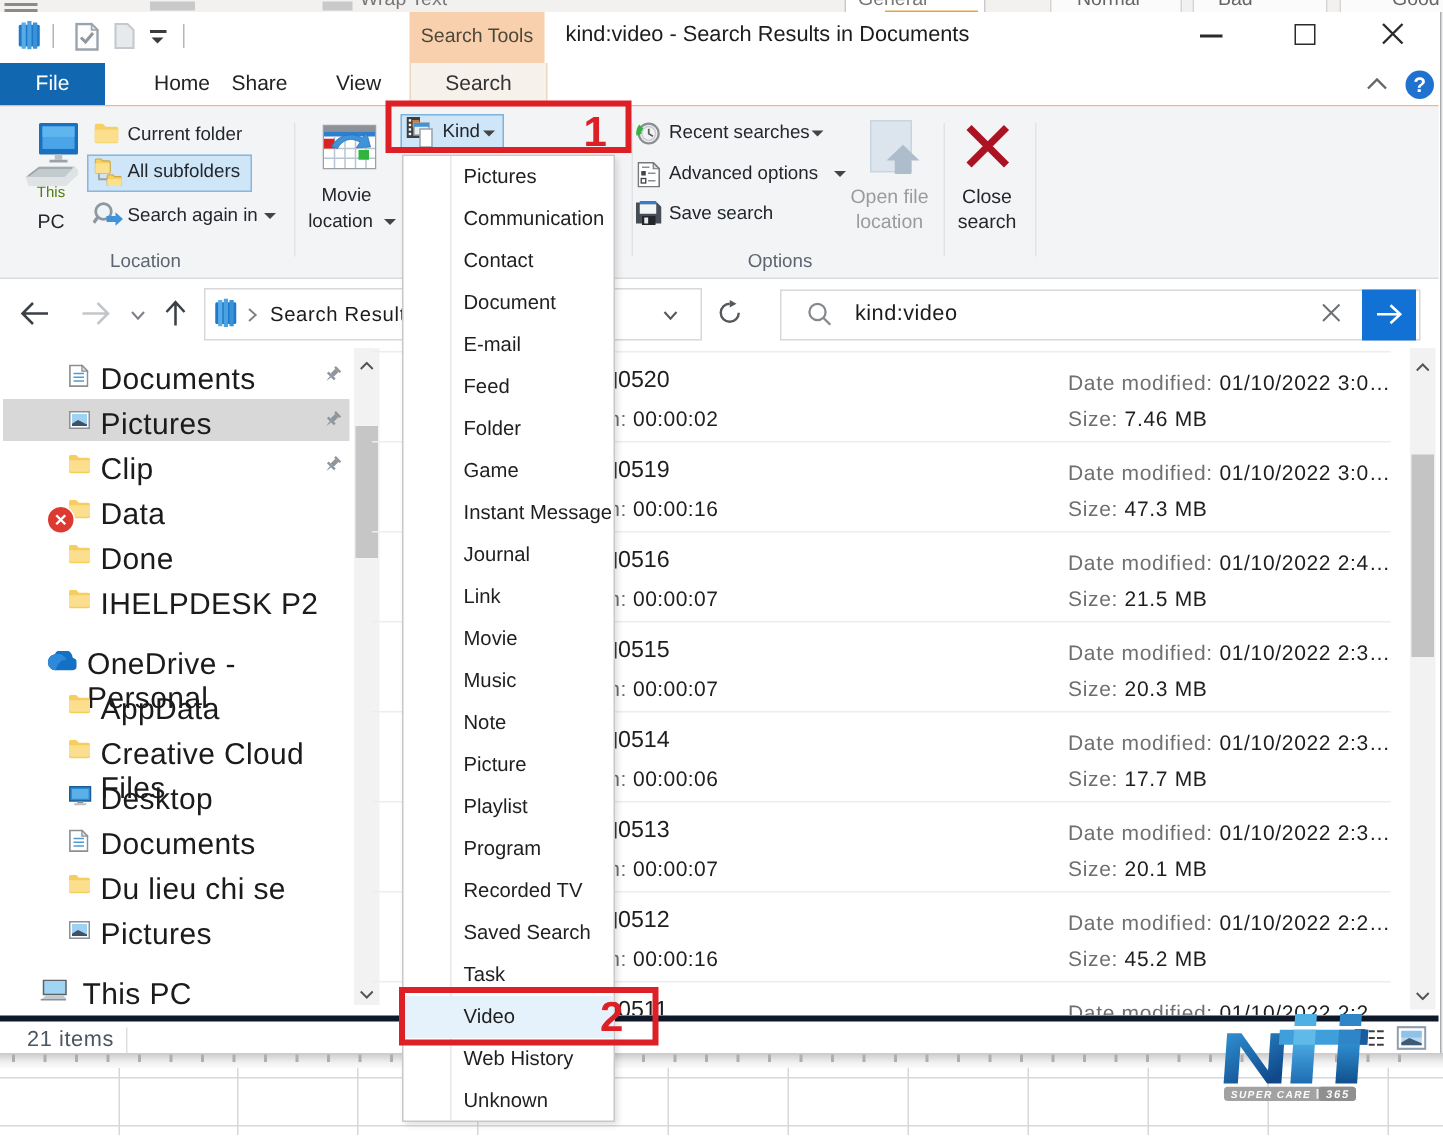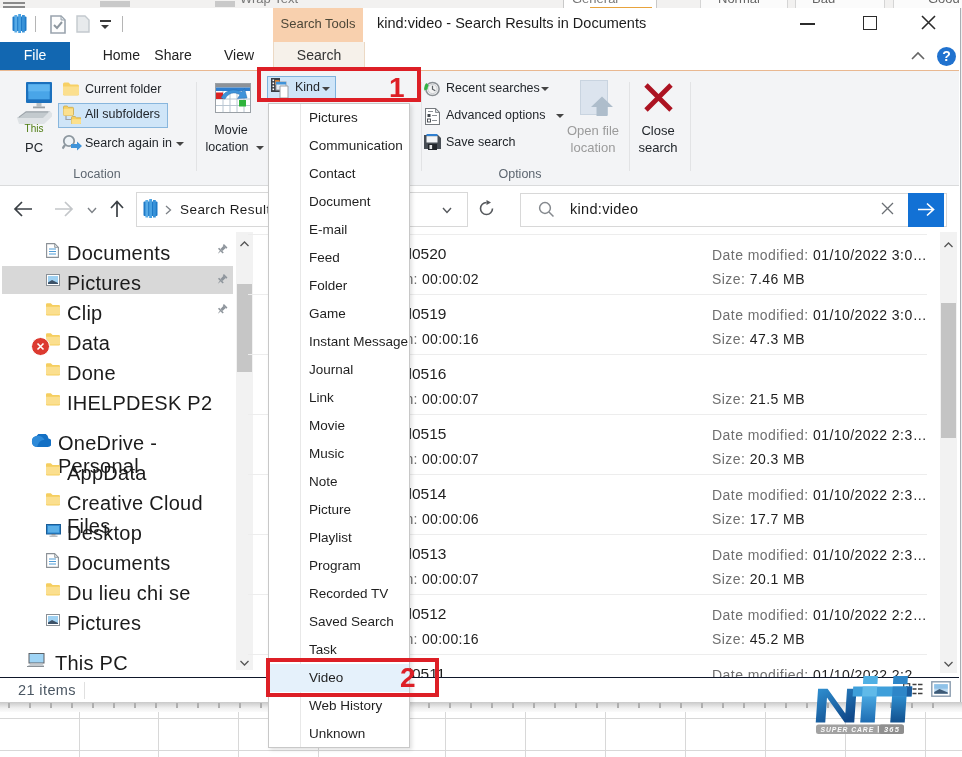--- a/index.html
+++ b/index.html
@@ -403,20 +403,21 @@
 
       <div class="nm" style="top:73px;">0519</div>
       <div class="fb" style="top:76px;"></div>
       <div class="dt" style="top:99px;"><span class="gy">Length:</span> 00:00:16</div>
       <div class="dm" style="top:75px;"><span class="gy">Date modified:</span> 01/10/2022 3:0…</div>
       <div class="dm" style="top:99px;"><span class="gy">Size:</span> 47.3 MB</div>
 
       <div class="nm" style="top:133px;">0516</div>
       <div class="fb" style="top:136px;"></div>
       <div class="dt" style="top:159px;"><span class="gy">Length:</span> 00:00:07</div>
+      <div class="dm" style="top:135px;"><span class="gy">Date modified:</span> 01/10/2022 2:4…</div>
       <div class="dm" style="top:159px;"><span class="gy">Size:</span> 21.5 MB</div>
 
       <div class="nm" style="top:193px;">0515</div>
       <div class="fb" style="top:196px;"></div>
       <div class="dt" style="top:219px;"><span class="gy">Length:</span> 00:00:07</div>
       <div class="dm" style="top:195px;"><span class="gy">Date modified:</span> 01/10/2022 2:3…</div>
       <div class="dm" style="top:219px;"><span class="gy">Size:</span> 20.3 MB</div>
 
       <div class="nm" style="top:253px;">0514</div>
       <div class="fb" style="top:256px;"></div>
@@ -445,21 +446,21 @@
       <svg class="ab" style="left:4px;top:10px;" width="9" height="6" viewBox="0 0 9 6">
           <path d="M0.5 5 L4.5 1 L8.5 5" fill="none" stroke="#555" stroke-width="1.3"></path>
         </svg>
       <div class="ab" style="left:1px;top:71px;width:15px;height:135px;background:#c4c4c4;"></div>
       <svg class="ab" style="left:4px;top:429px;" width="9" height="6" viewBox="0 0 9 6">
           <path d="M0.5 1 L4.5 5 L8.5 1" fill="none" stroke="#555" stroke-width="1.3"></path>
         </svg>
     </div>
   </div>
 
-  <div class="ab" style="left:0;top:669px;width:959px;height:25px;background:#fff;border-top:1px solid #0f172a;">
+  <div class="ab" style="left:0;top:669px;width:959px;height:25px;background:#fff;border-top:4px solid #0f172a;">
     <div class="ab" style="left:18px;top:4px;font-size:14.5px;letter-spacing:0.4px;color:#4a5662;">21 items</div>
     <div class="ab" style="left:84px;top:4px;width:1px;height:17px;background:#e0e0e0;"></div>
 
     <svg class="ab" style="left:903px;top:5px;" width="20" height="13" viewBox="0 0 20 13">
       <rect x="0.7" y="0.7" width="6" height="6" fill="none" stroke="#3c3c3c" stroke-width="1.2"></rect>
       <rect x="3" y="3" width="1.6" height="1.6" fill="#3c3c3c"></rect>
       <path d="M9.5 1.5 h4 M15 1.5 h4.5 M9.5 6 h4 M15 6 h4.5 M9.5 10.5 h4 M15 10.5 h4.5" stroke="#3f3f3f" stroke-width="1.4"></path>
     </svg>
 
     <svg class="ab" style="left:931px;top:3px;" width="20" height="16" viewBox="0 0 20 16">

